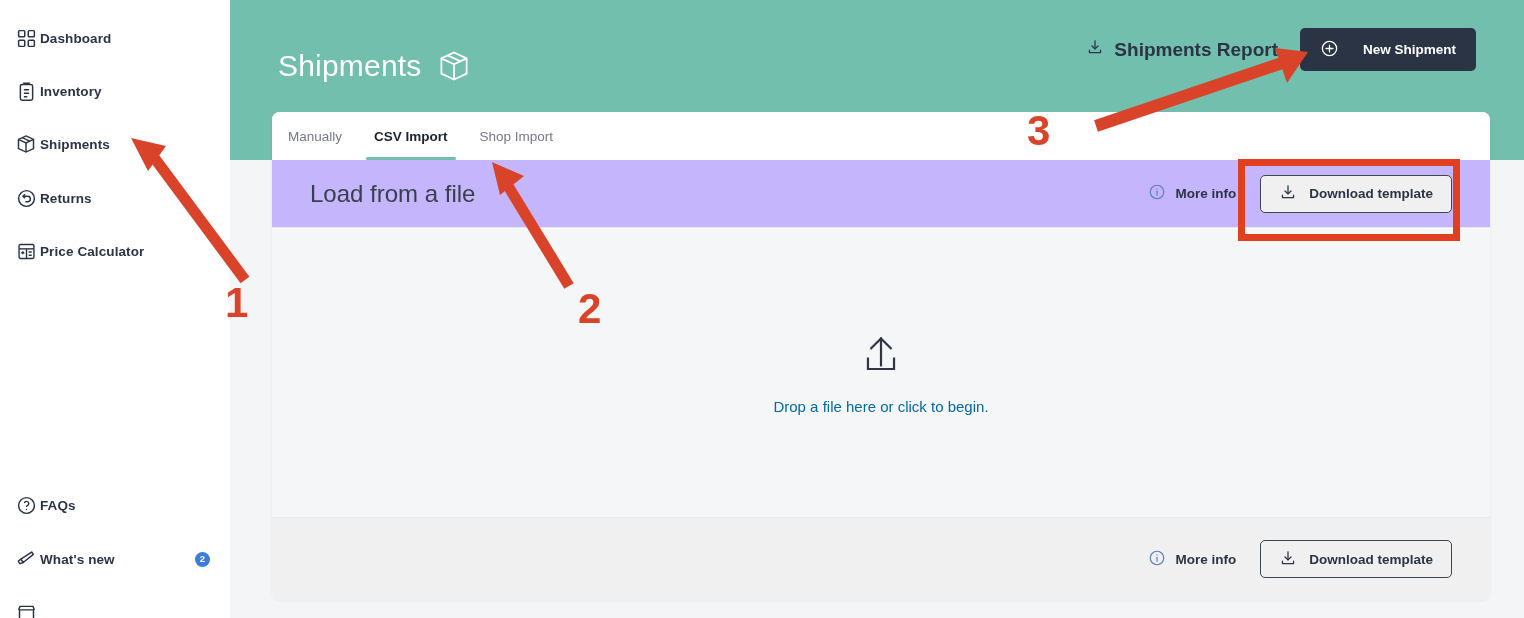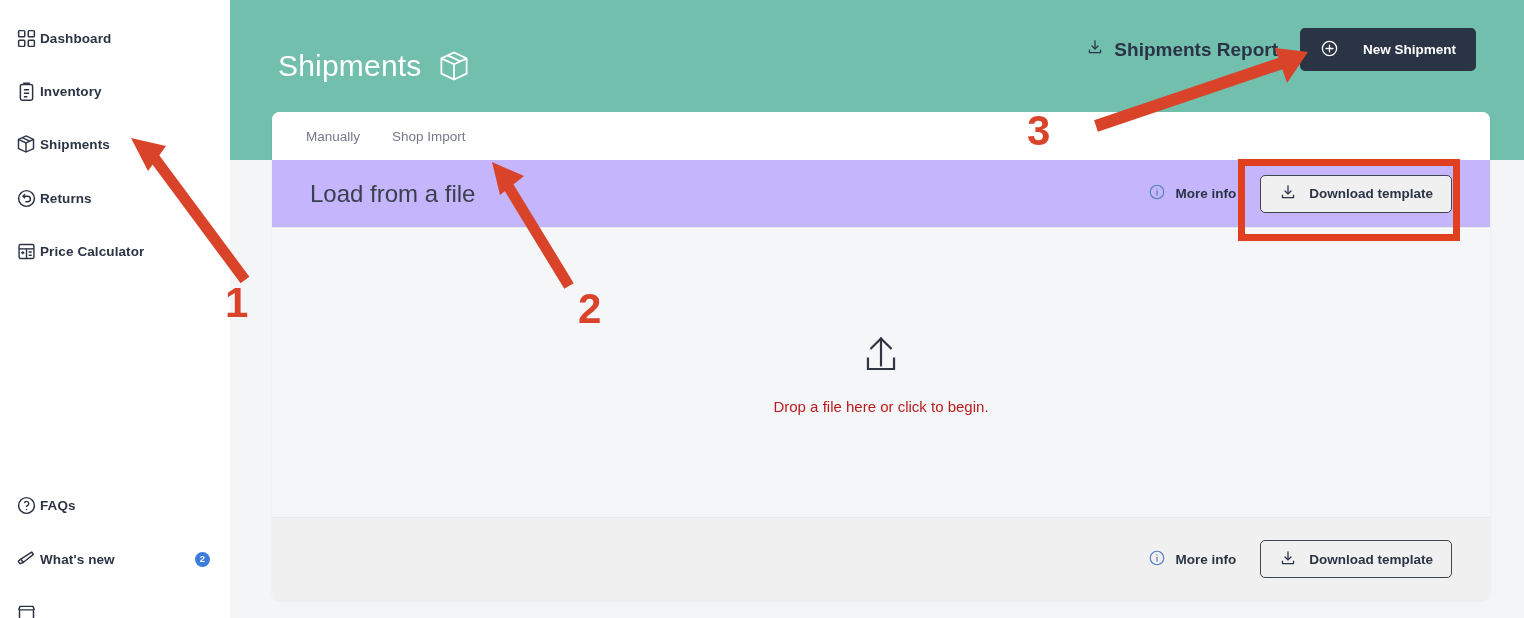--- a/index.html
+++ b/index.html
@@ -93,21 +93,21 @@
     background: #ffffff;
     border-radius: 8px;
     box-shadow: 0 1px 3px rgba(0,0,0,0.06);
     overflow: hidden;
   }
   #tabbar {
     position: absolute; left: 0; top: 0;
     width: 100%; height: 48px;
     background: #ffffff;
     display: flex; align-items: flex-start;
-    padding-left: 18px;
+    padding-left: 0;
   }
   .tab {
     position: relative;
     height: 48px;
     padding: 0 16px;
     display:flex; align-items:center;
     font-size: 13.5px;
     color: #76798a;
     cursor: pointer;
     white-space: nowrap;
@@ -152,21 +152,21 @@
   #dropzone {
     position: absolute; left: 0; top: 117px;
     width: 100%; height: 288px;
     background: #f5f6f8;
     display:flex; flex-direction: column;
     align-items: center; justify-content: center;
     gap: 16px;
     cursor: pointer;
   }
   #dropzone-text {
-    font-size: 15px; color: #b91c1c;
+    font-size: 15px; color: #0369a1;
   }
 
   #card-footer {
     position:absolute; left:0; bottom: 0;
     width: 100%; height: 83px;
     background: #f0f0f1;
     border-top: 1px solid #e7e8ea;
     display:flex; align-items:center; justify-content:flex-end;
     padding-right: 38px; gap: 24px;
   }
@@ -333,20 +333,23 @@
           <span>New Shipment</span>
         </button>
       </div>
     </div>
 
     <div id="content-card">
 
       <div id="tabbar">
         <div class="tab">
           <span>Manually</span>
+        </div>
+        <div class="tab active">
+          <span>CSV Import</span>
         </div>
         <div class="tab">
           <span>Shop Import</span>
         </div>
       </div>
 
       <div id="card-header">
         <div id="card-title">Load from a file</div>
         <div id="card-header-right">
           <div class="more-info">

